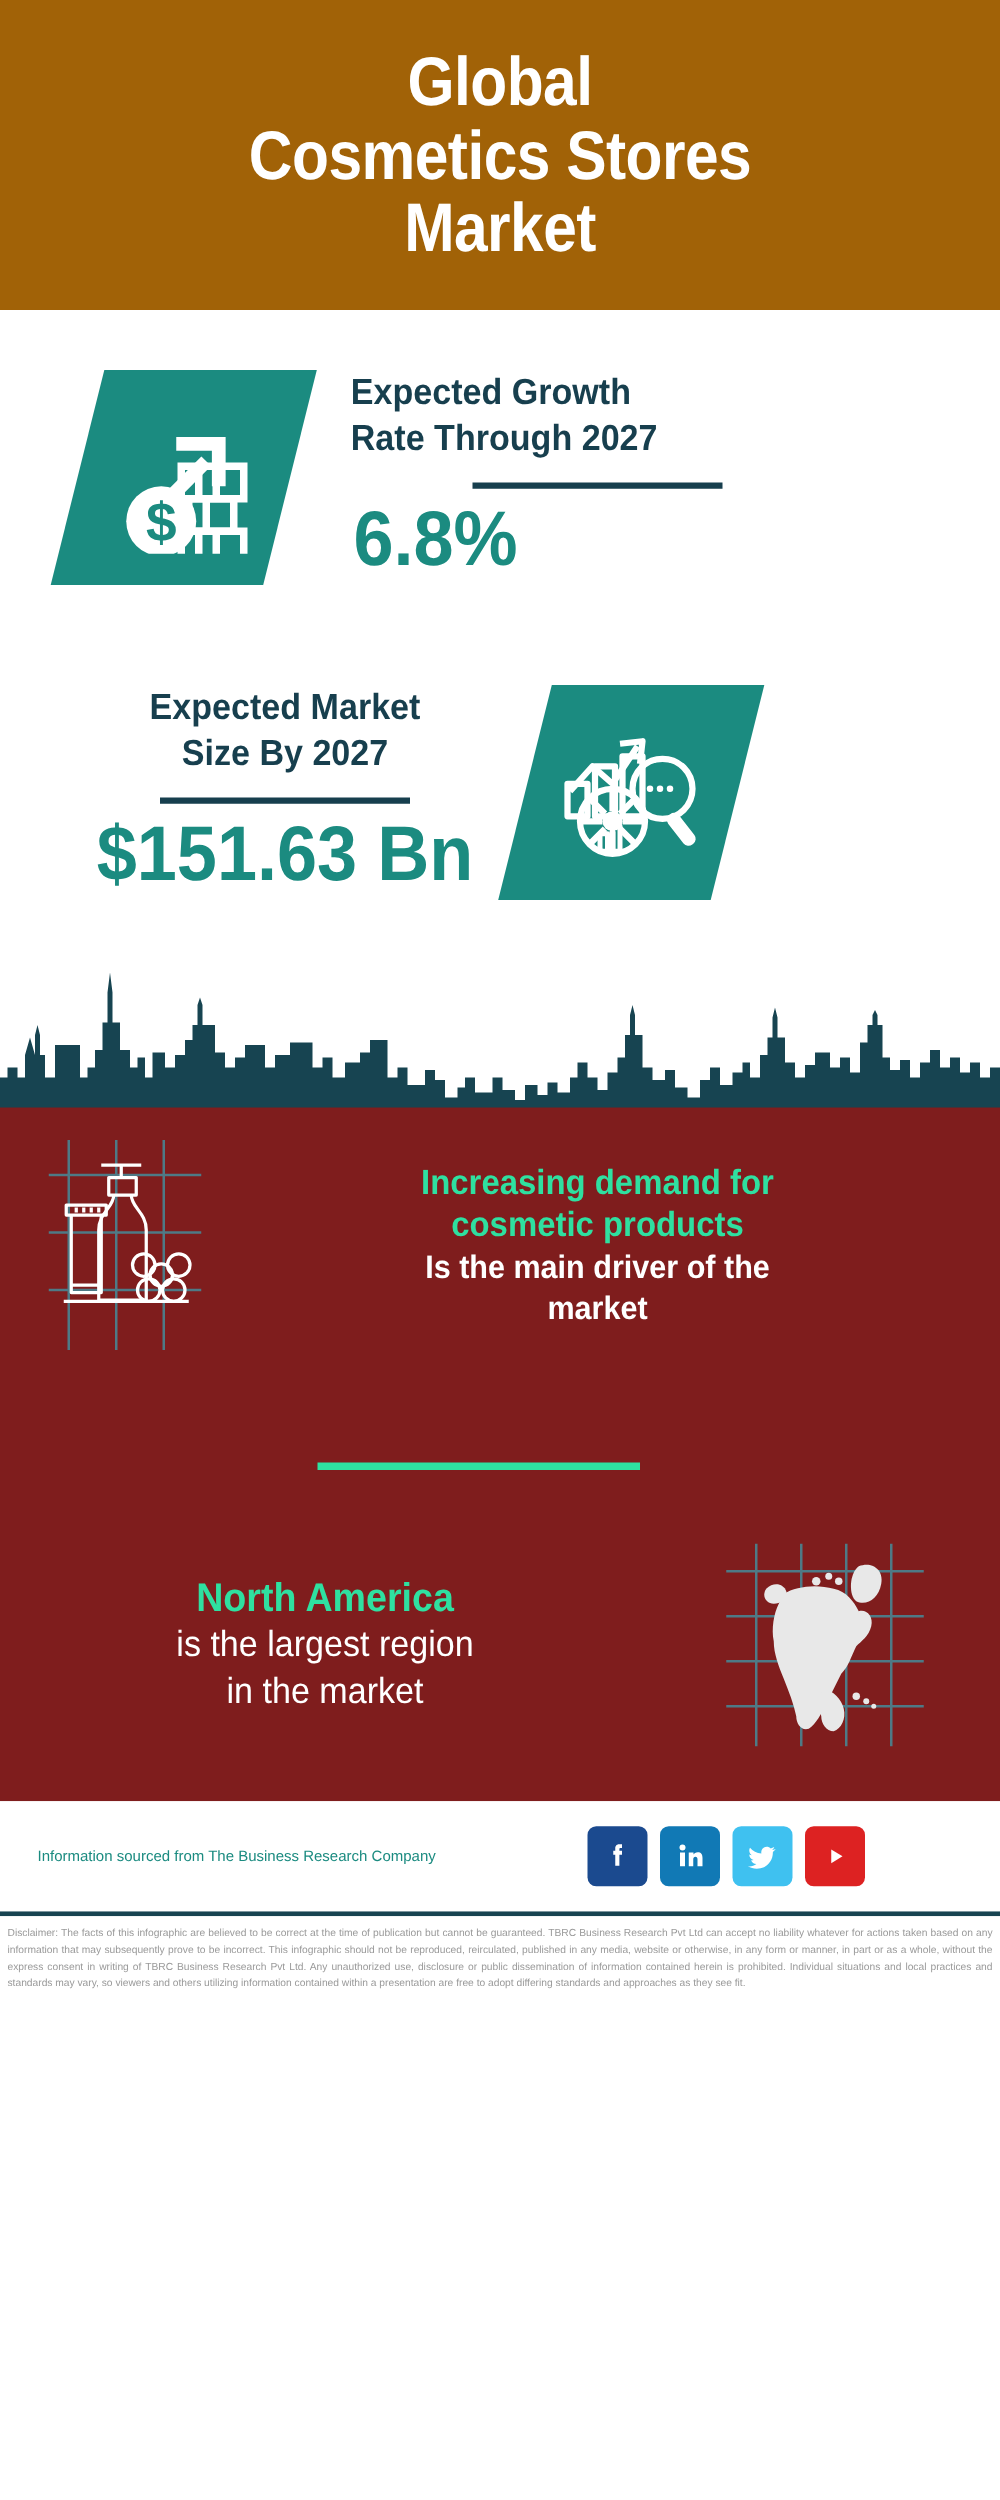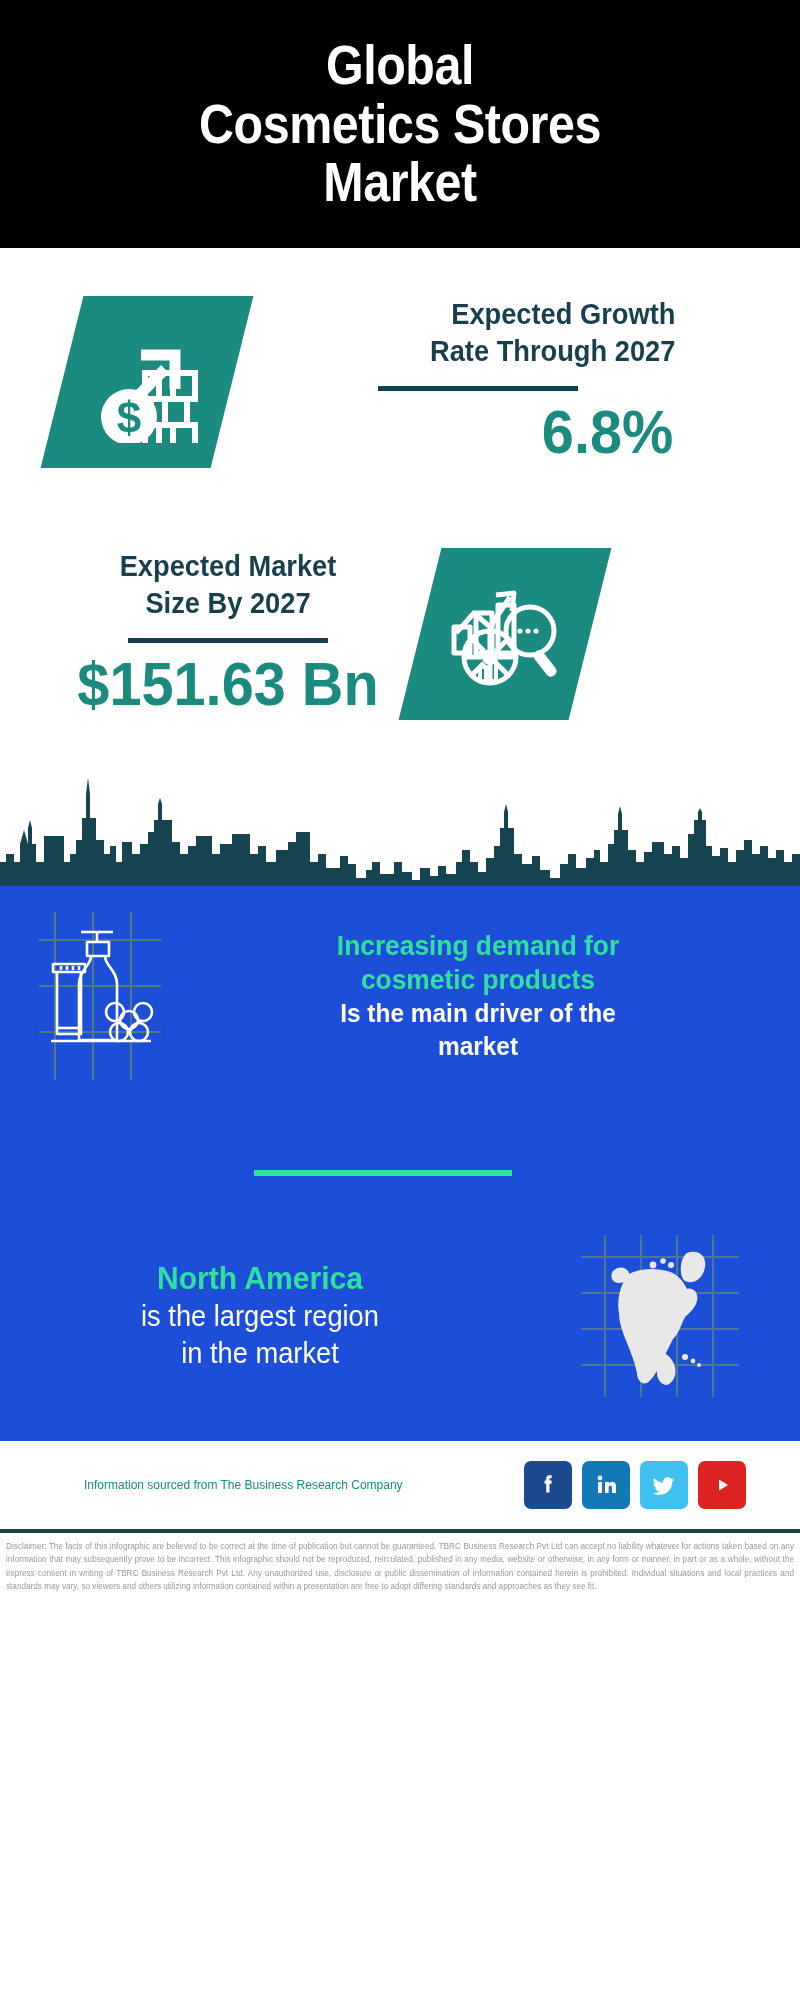--- a/index.html
+++ b/index.html
@@ -10,21 +10,21 @@
     background: #ffffff;
     font-family: "Liberation Sans", sans-serif;
     overflow: hidden;
     position: relative;
   }
 
   
   .header {
     width: 800px;
     height: 248px;
-    background: #000000;
+    background: #a16207;
     display: flex;
     align-items: center;
     justify-content: center;
   }
   .header-title {
     color: #ffffff;
     font-size: 55px;
     font-weight: bold;
     line-height: 1.07;
     text-align: center;
@@ -50,21 +50,21 @@
     display: flex;
     align-items: center;
     justify-content: center;
   }
   .para-inner { transform: skewX(14deg); display:flex; align-items:center; justify-content:center; }
 
   
   .stat1-badge { left: 62px; top: 48px; width: 170px; height: 172px; }
   .stat1-text {
     position: absolute; left: 268px; top: 48px; width: 420px;
-    text-align: right;
+    text-align: left;
   }
   .stat-label {
     color: #173f4e; font-size: 29px; font-weight: bold; line-height: 1.28;
     font-family: "Liberation Sans Narrow", "Liberation Sans", sans-serif;
     transform: scaleX(0.94);
   }
   .stat-rule {
     width: 200px; height: 5px; background: #173f4e; margin: 16px auto 10px auto;
   }
   .stat-value {
@@ -81,21 +81,21 @@
 
   
   .skyline-wrap {
     width: 800px; height: 130px; position: relative; background: #ffffff;
     margin-top: -10px;
   }
   .skyline-wrap svg { display: block; }
 
   
   .dark-zone {
-    width: 800px; height: 555px; background: #1d4ed8; position: relative;
+    width: 800px; height: 555px; background: #7f1d1d; position: relative;
     margin-top: -2px;
   }
 
   .driver-row {
     position: absolute; left: 0; top: 10px; width: 800px; height: 200px;
     display: flex; align-items: center;
   }
   .driver-icon { width: 200px; display:flex; justify-content:center; }
   .driver-text { width: 600px; padding-right: 44px; text-align: center; }
 
@@ -128,21 +128,21 @@
   }
   .region-white {
     color: #ffffff; font-size: 29px; font-weight: normal; line-height: 1.3;
     font-family: "Liberation Sans Narrow", "Liberation Sans", sans-serif;
     transform: scaleX(0.94);
   }
 
   
   .footer {
     width: 800px; height: 88px; background: #ffffff;
-    display: flex; align-items: center; position: relative; justify-content: center;
+    display: flex; align-items: center; position: relative;
   }
   .footer-text { padding-left: 30px; width: 470px; }
   .footer-text div {
     color: #1b8b80; font-size: 12px; line-height: 1.75;
     font-family: "Liberation Sans Narrow", "Liberation Sans", sans-serif;
   }
   .social-row { display: flex; gap: 10px; align-items: center; }
   .social {
     width: 48px; height: 48px; border-radius: 7px;
     display: flex; align-items: center; justify-content: center;

